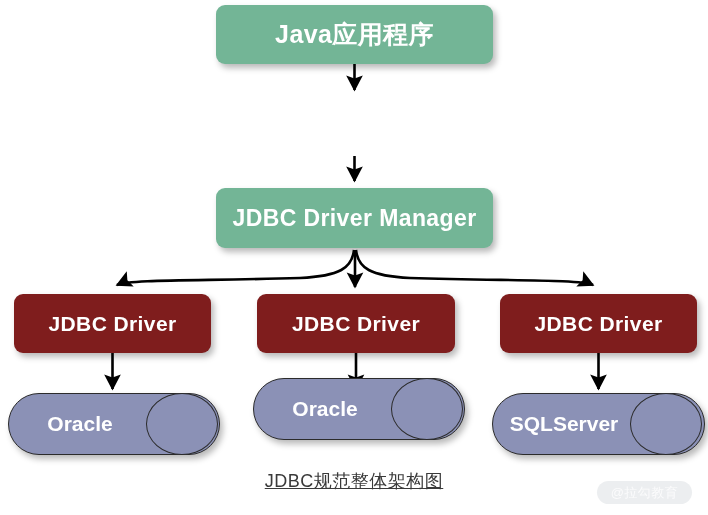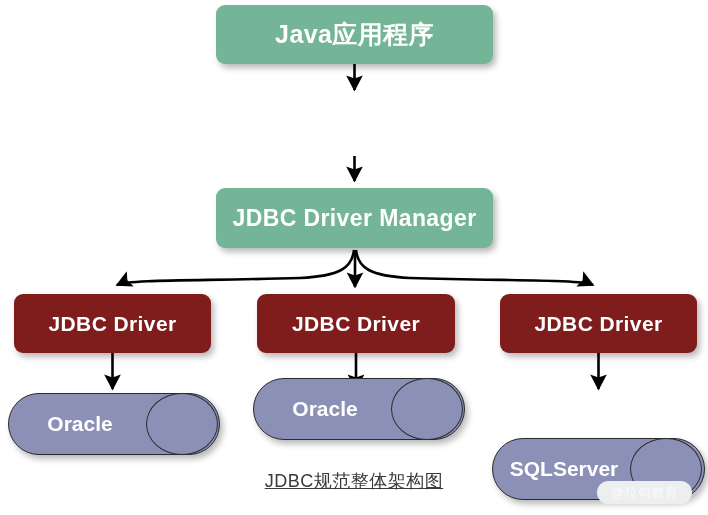--- a/index.html
+++ b/index.html
@@ -90,21 +90,21 @@
     align-items: center;
     justify-content: center;
     color: #ffffff;
     font-size: 21px;
     font-weight: 600;
     white-space: nowrap;
     z-index: 2;
   }
   #db-0 { left: 8px;   width: 212px; }
   #db-1 { left: 253px; width: 212px; }
-  #db-2 { left: 492px; width: 213px; margin-top: 45px; }
+  #db-2 { left: 492px; width: 213px; }
   #db-0 .db-cap { left: 138px; }
   #db-1 .db-cap { left: 138px; }
   #db-2 .db-cap { left: 138px; }
   #db-0 .db-label { left: 6px;  width: 132px; }
   #db-1 .db-label { left: 6px;  width: 132px; }
   #db-2 .db-label { left: 2px;  width: 140px; }
 
   
   #edges {
     position: absolute;

